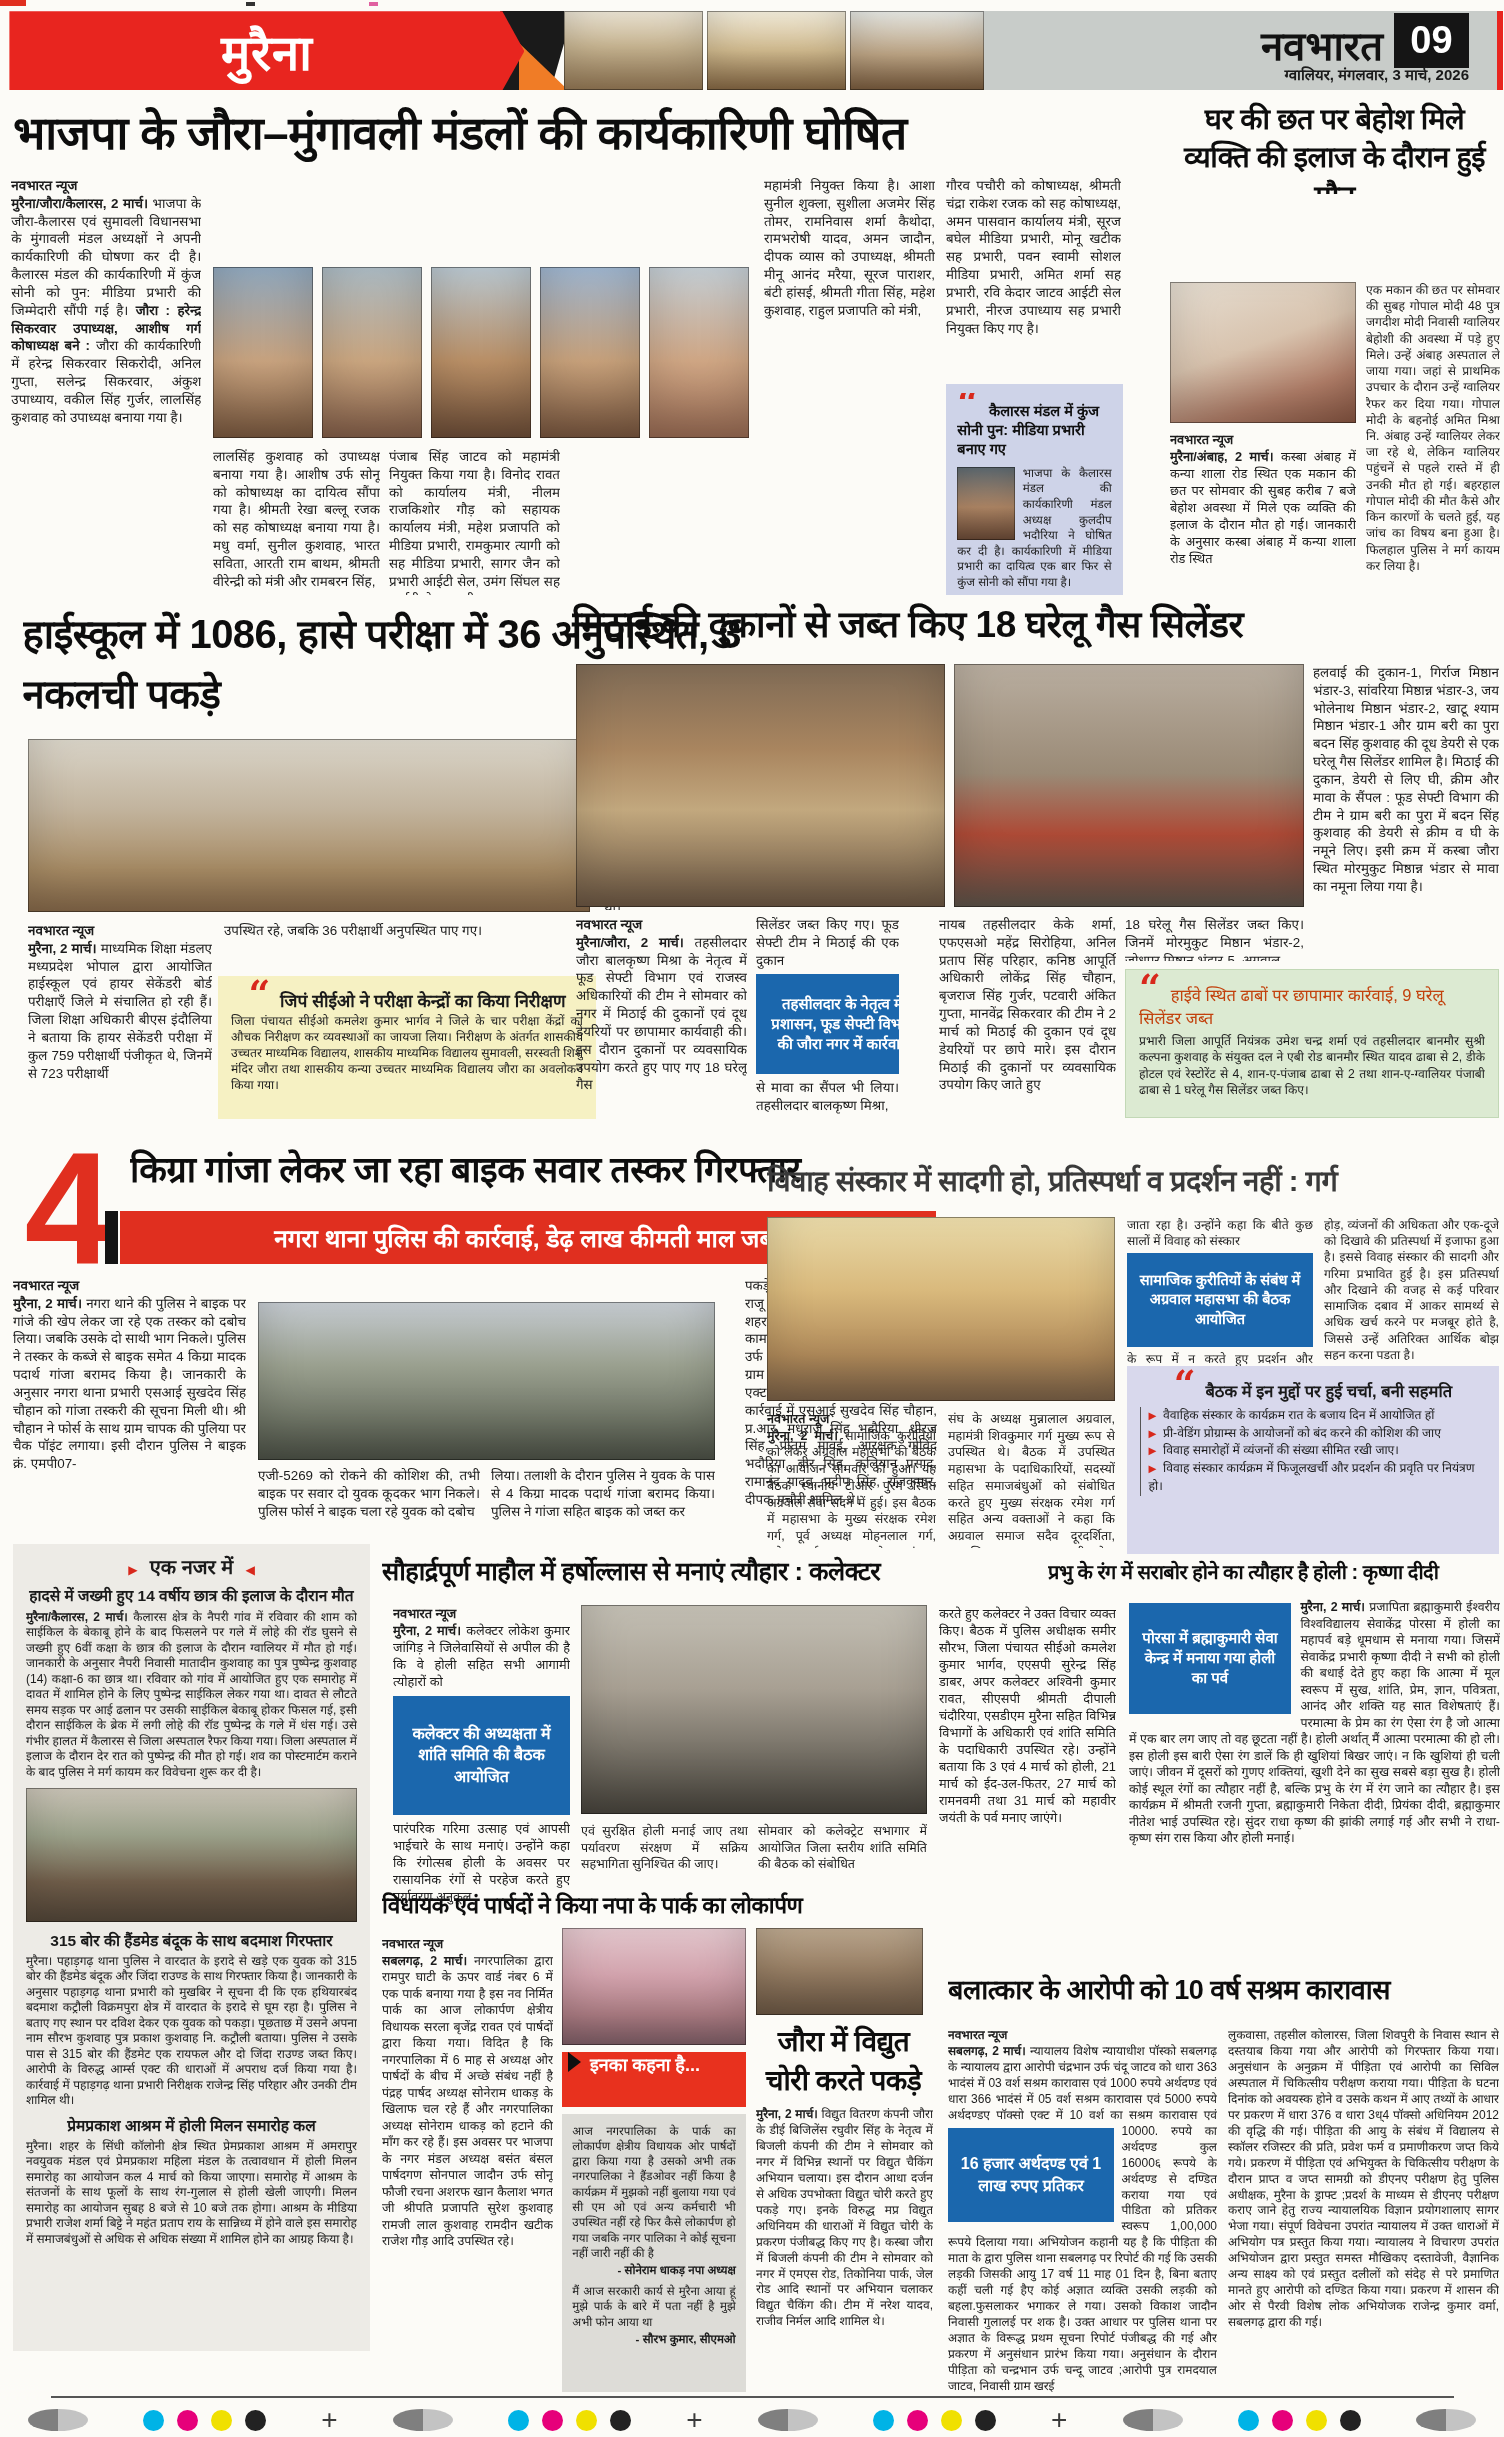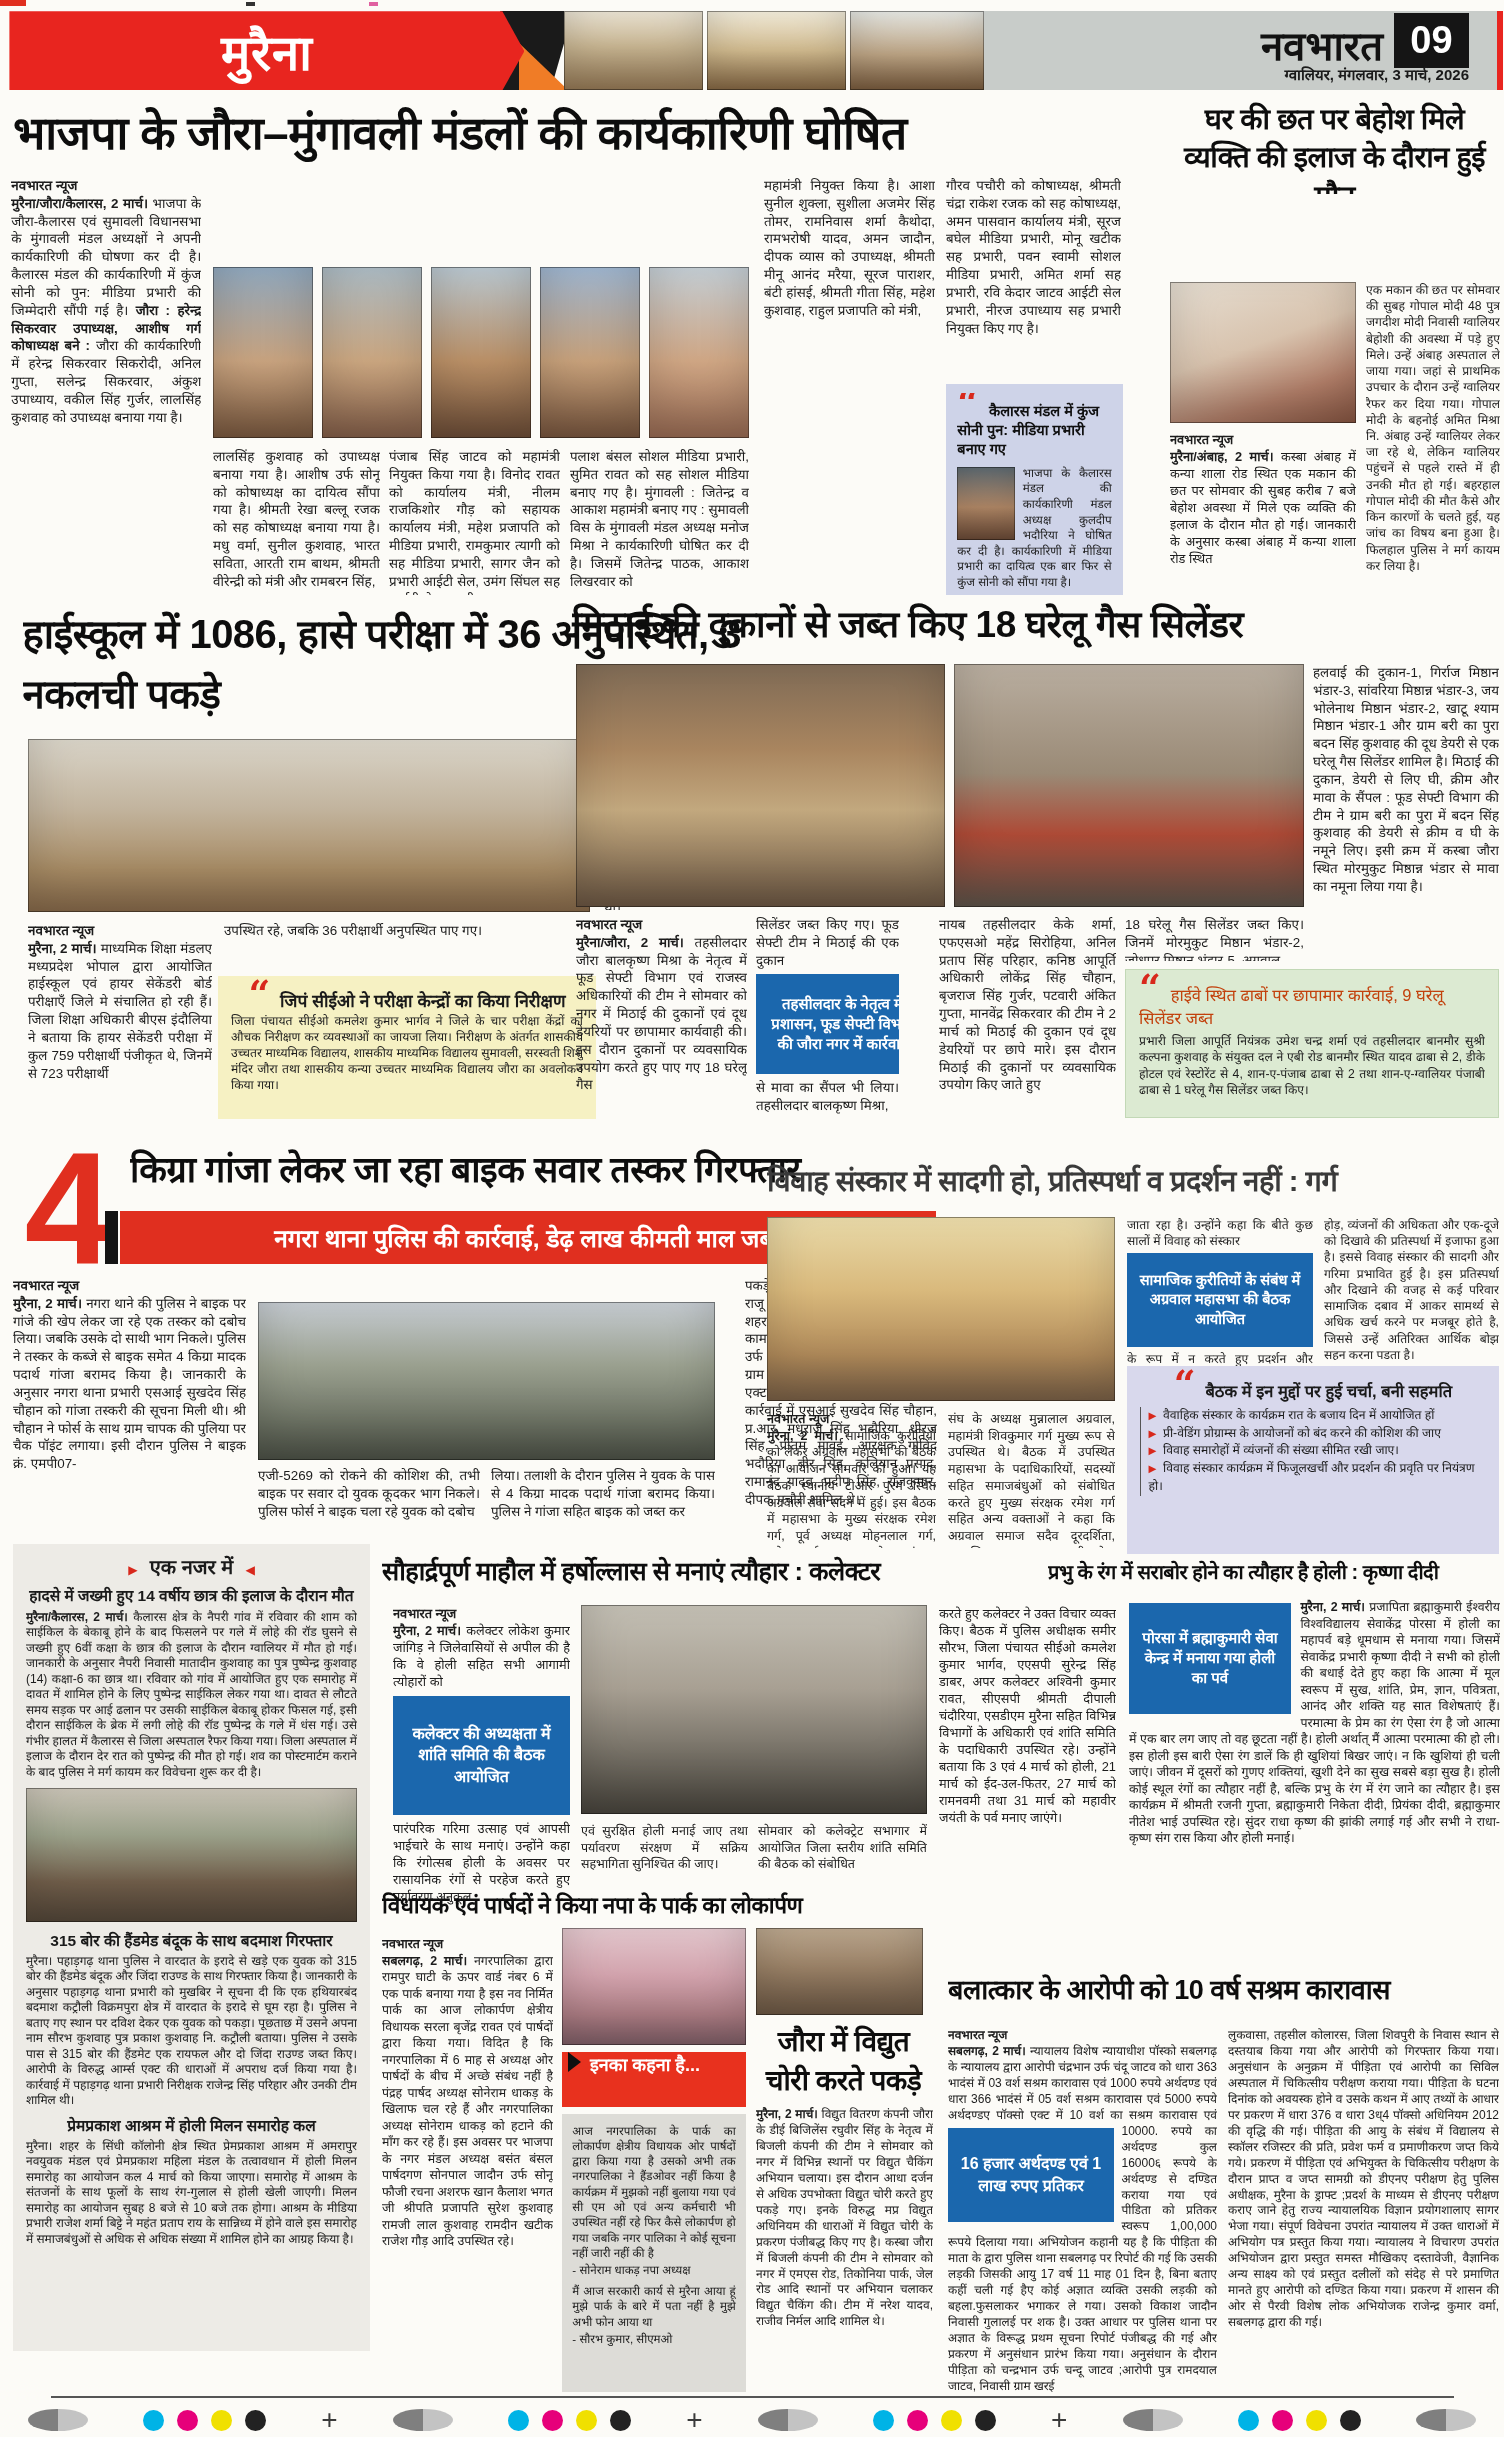--- a/index.html
+++ b/index.html
@@ -19,21 +19,21 @@
   .yelbox{background:#f6f1c3;box-sizing:border-box;padding:7.5px 13px;overflow:hidden}
   .grnbox{background:#dcead2;box-sizing:border-box;padding:7.5px 13px;overflow:hidden;border:0.9px solid #c2d8b6}
   .viobox{background:#d8d8ec;box-sizing:border-box;padding:7.5px 13px;overflow:hidden}
   .glance{background:#edebe6;box-sizing:border-box;padding:9.4px 13px;overflow:hidden}
   .arr{color:#d8281c;font-size:10.3px;margin-right:6.6px}
   .redbanner{background:#e02f1f;color:#fff;font-weight:bold;display:flex;align-items:center;justify-content:center}
   .saybox{background:#e8311e;color:#fff;font-weight:bold;display:flex;align-items:flex-start;box-sizing:border-box;padding-left:28px}
   .saybox .blkarr{position:absolute;left:5.6px;width:0;height:0;border-top:10.3px solid transparent;
                   border-bottom:10.3px solid transparent;border-left:13px solid #101010}
   .graybox{background:#dddcd7;box-sizing:border-box;padding:8.5px 10.3px;overflow:hidden}
-  .attr{font-weight:normal;margin:1.9px 0 5.6px 0}
+  .attr{font-weight:bold;text-align:right;margin:1.9px 0 5.6px 0}
   .cap{font-size:13px;line-height:1.33;text-align:justify;overflow:hidden}
   .regellipse{width:60px;height:22.6px;border-radius:50%;background:linear-gradient(90deg,#7f7f7f 0 50%,#c3c3c3 50% 100%)}
   .regdot{width:21px;height:21px;border-radius:50%}
   .regcross{font-size:28px;color:#3a3a3a;line-height:22.6px;font-weight:normal}
 </style>
 </head>
 <body>
 
 <div id="page">
 
@@ -66,21 +66,20 @@
   </div>
 
   <div class="abs ph" style="left:213px;top:267px;width:100px;height:171px;background:linear-gradient(180deg,#8fa7bd 0%,#c7a27e 55%,#7c5a40 100%)"></div>
   <div class="abs ph" style="left:322px;top:267px;width:100px;height:171px;background:linear-gradient(180deg,#aab9c2 0%,#c9a57f 55%,#86604a 100%)"></div>
   <div class="abs ph" style="left:431px;top:267px;width:100px;height:171px;background:linear-gradient(180deg,#b8c6cf 0%,#b98f66 55%,#6e4e38 100%)"></div>
   <div class="abs ph" style="left:540px;top:267px;width:100px;height:171px;background:linear-gradient(180deg,#9db4ce 0%,#c6a07a 55%,#7a573f 100%)"></div>
   <div class="abs ph" style="left:649px;top:267px;width:100px;height:171px;background:linear-gradient(180deg,#c3cdd4 0%,#cfa684 55%,#9c6d55 100%)"></div>
 
   <div class="abs bt" style="left:213px;top:448px;width:167px;height:147px">लालसिंह कुशवाह को उपाध्यक्ष बनाया गया है। आशीष उर्फ सोनू को कोषाध्यक्ष का दायित्व सौंपा गया है। श्रीमती रेखा बल्लू रजक को सह कोषाध्यक्ष बनाया गया है। मधु वर्मा, सुनील कुशवाह, भारत सविता, आरती राम बाथम, श्रीमती वीरेन्द्री को मंत्री और रामबरन सिंह,</div>
   <div class="abs bt" style="left:389px;top:448px;width:171px;height:147px">पंजाब सिंह जाटव को महामंत्री नियुक्त किया गया है। विनोद रावत को कार्यालय मंत्री, नीलम राजकिशोर गौड़ को सहायक कार्यालय मंत्री, महेश प्रजापति को मीडिया प्रभारी, रामकुमार त्यागी को सह मीडिया प्रभारी, सागर जैन को प्रभारी आईटी सेल, उमंग सिंघल सह आईटी सेल प्रभारी,</div>
-  <div class="abs bt" style="left:570px;top:448px;width:179px;height:147px">पलाश बंसल सोशल मीडिया प्रभारी, सुमित रावत को सह सोशल मीडिया बनाए गए है। मुंगावली : जितेन्द्र व आकाश महामंत्री बनाए गए : सुमावली विस के मुंगावली मंडल अध्यक्ष मनोज मिश्रा ने कार्यकारिणी घोषित कर दी है। जिसमें जितेन्द्र पाठक, आकाश लिखरवार को</div>
   <div class="abs bt" style="left:764px;top:177px;width:171px;height:418px">महामंत्री नियुक्त किया है। आशा सुनील शुक्ला, सुशीला अजमेर सिंह तोमर, रामनिवास शर्मा कैथोदा, रामभरोषी यादव, अमन जादौन, दीपक व्यास को उपाध्यक्ष, श्रीमती मीनू आनंद मरैया, सूरज पाराशर, बंटी हांसई, श्रीमती गीता सिंह, महेश कुशवाह, राहुल प्रजापति को मंत्री,</div>
   <div class="abs bt" style="left:946px;top:177px;width:175px;height:199px">गौरव पचौरी को कोषाध्यक्ष, श्रीमती चंद्रा राकेश रजक को सह कोषाध्यक्ष, अमन पासवान कार्यालय मंत्री, सूरज बघेल मीडिया प्रभारी, मोनू खटीक सह प्रभारी, पवन स्वामी सोशल मीडिया प्रभारी, अमित शर्मा सह प्रभारी, रवि केदार जाटव आईटी सेल प्रभारी, नीरज उपाध्याय सह प्रभारी नियुक्त किए गए है।</div>
 
   <div class="abs lavbox" style="left:946px;top:384px;width:177px;height:211px">
     <div style="overflow:hidden">
       <span class="qm">“</span>
       <span style="font-weight:bold;font-size:14.6px;line-height:1.3;color:#101010">कैलारस मंडल में कुंज सोनी पुन: मीडिया प्रभारी बनाए गए</span>
     </div>
     <div class="bt" style="font-size:11.7px;margin-top:5.6px">
       <span class="ph" style="float:left;width:58px;height:73px;margin:1.9px 7.5px 1.9px 0;background:linear-gradient(180deg,#5d6a72 0%,#b98e6b 55%,#6d4c38 100%)"></span>

